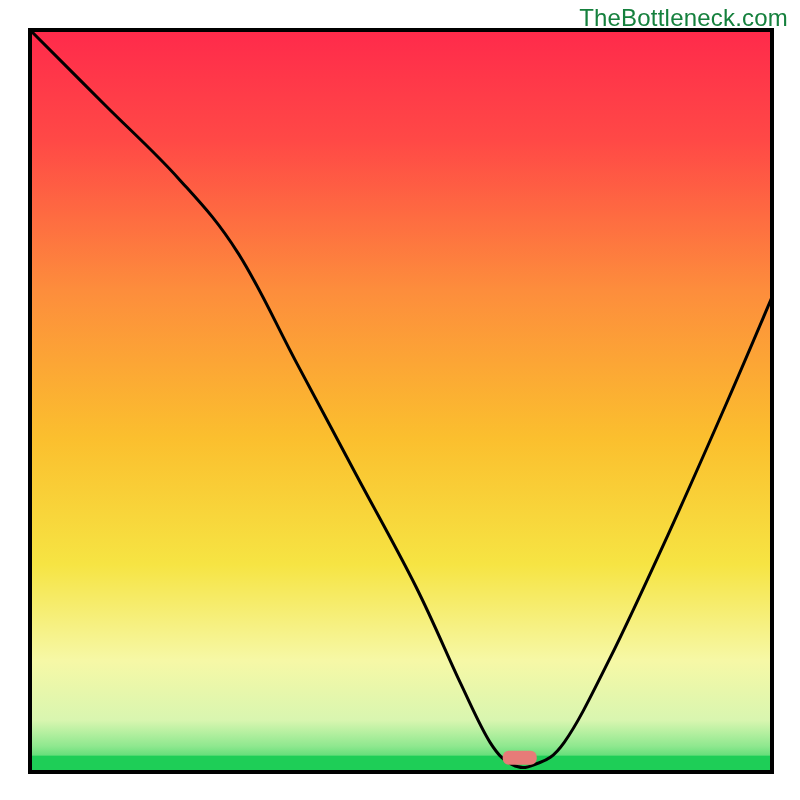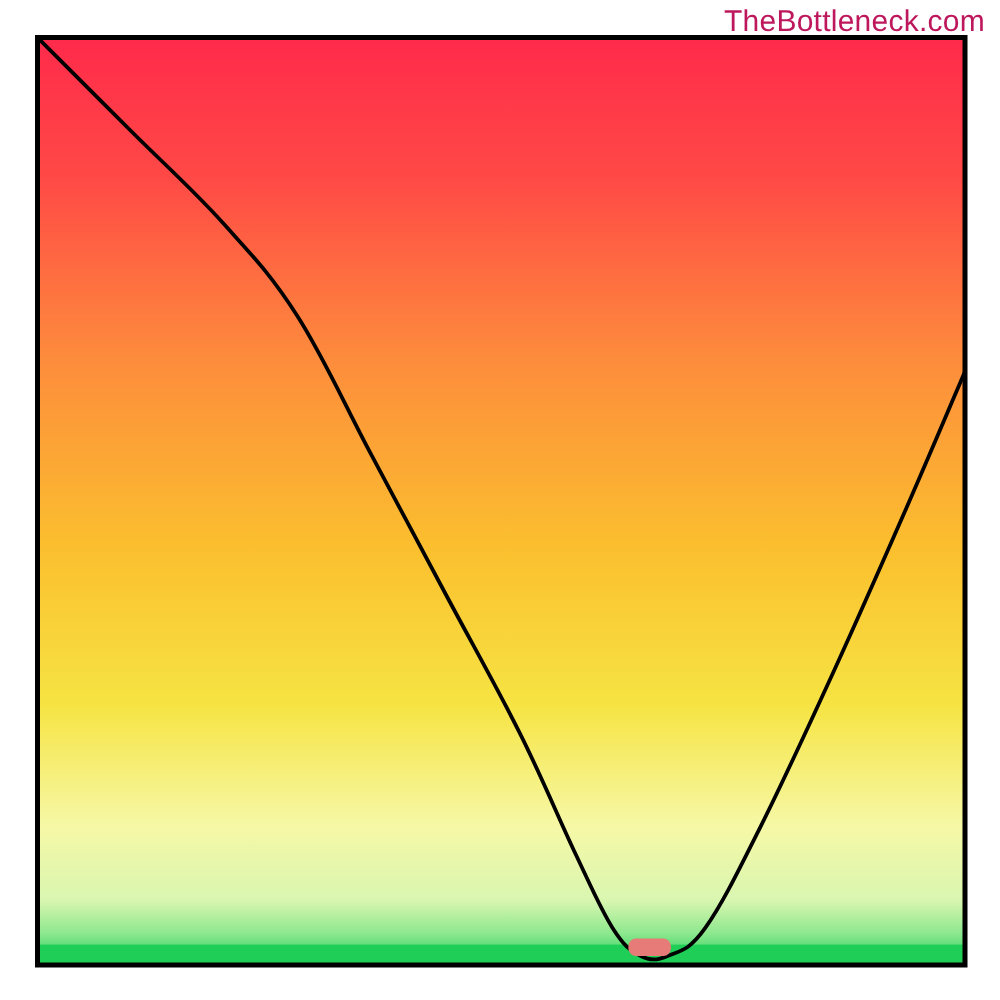--- a/index.html
+++ b/index.html
@@ -15,21 +15,21 @@
     position: relative;
     width: 800px;
     height: 800px;
   }
   .watermark {
     position: absolute;
     top: 4px;
     right: 12px;
     font-size: 24px;
     font-weight: 500;
-    color: #be185d;
+    color: #15803d;
     letter-spacing: 0.2px;
     user-select: none;
   }
   svg {
     display: block;
   }
 </style>
 </head>
 <body>
 

